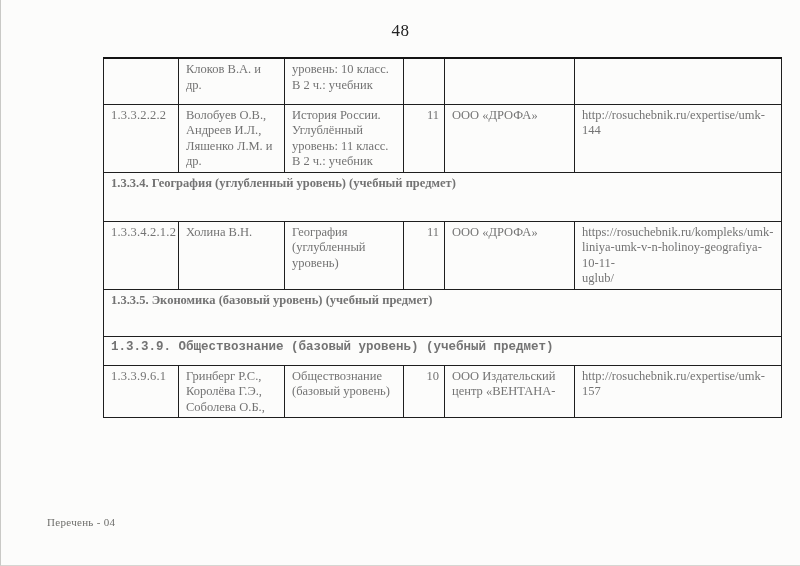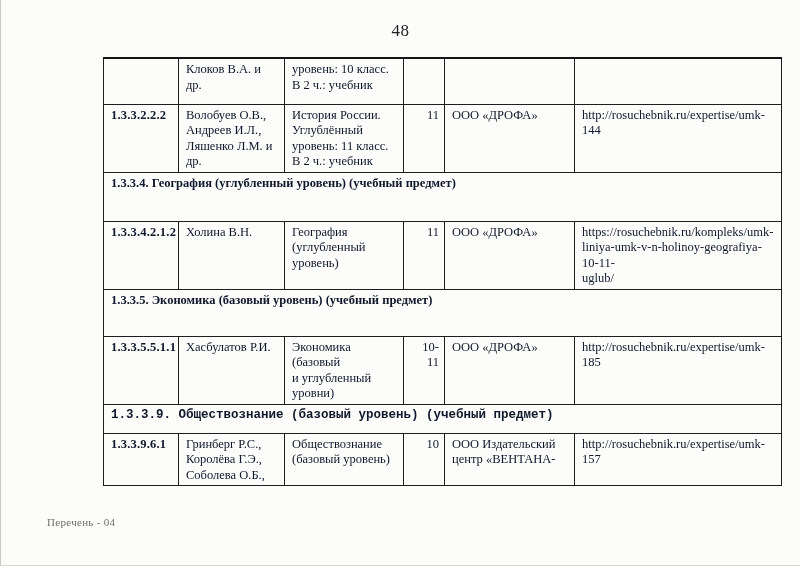--- a/index.html
+++ b/index.html
@@ -23,31 +23,31 @@
     font-size:17px;color:#222;
     letter-spacing:0.5px;
   }
   table.catalog{
     position:absolute;left:102px;top:57px;
     width:678px;
     border-collapse:collapse;
     table-layout:fixed;
     font-size:12.5px;
     line-height:15.5px;
-    color:#0f172a;
+    color:#737373;
   }
   table.catalog{border:1px solid #1c1c1c;border-top:2px solid #141414;}
   table.catalog td{
     border:1px solid #1e1e1e;
     vertical-align:top;
     padding:3px 5px 2px 7px;
     white-space:pre-line;
     overflow:hidden;
   }
-  td.c-num{font-weight:bold;letter-spacing:0.2px;margin-top:16px;}
+  td.c-num{font-weight:normal;letter-spacing:0.2px;margin-top:16px;}
   td.c-grade{text-align:right;padding-left:2px;padding-right:2px;}
   td.section{
     font-weight:bold;
     padding-top:4px;
     white-space:normal;
   }
   .doc-footer{
     position:absolute;left:46px;top:516px;
     font-size:11px;color:#6f6f6c;
     letter-spacing:0.3px;
@@ -103,30 +103,20 @@
 уровень)</td>
           <td class="c-grade">11</td>
           <td class="c-publisher">ООО «ДРОФА»</td>
           <td class="c-url">https://rosuchebnik.ru/kompleks/umk-
 liniya-umk-v-n-holinoy-geografiya-10-11-
 uglub/</td>
         </tr>
         <tr style="height: 47px;">
           <td class="section" colspan="6">1.3.3.5. Экономика (базовый уровень) (учебный предмет)</td>
         </tr>
-        <tr style="height: 53px;">
-          <td class="c-num">1.3.3.5.5.1.1</td>
-          <td class="c-authors">Хасбулатов Р.И.</td>
-          <td class="c-title">Экономика (базовый
-и углубленный
-уровни)</td>
-          <td class="c-grade">10-11</td>
-          <td class="c-publisher">ООО «ДРОФА»</td>
-          <td class="c-url">http://rosuchebnik.ru/expertise/umk-185</td>
-        </tr>
         <tr style="height: 29px; font-family: Liberation Mono, monospace;">
           <td class="section" colspan="6">1.3.3.9. Обществознание (базовый уровень) (учебный предмет)</td>
         </tr>
         <tr style="height: 46px;">
           <td class="c-num">1.3.3.9.6.1</td>
           <td class="c-authors">Гринберг Р.С.,
 Королёва Г.Э.,
 Соболева О.Б.,</td>
           <td class="c-title">Обществознание
 (базовый уровень)</td>

